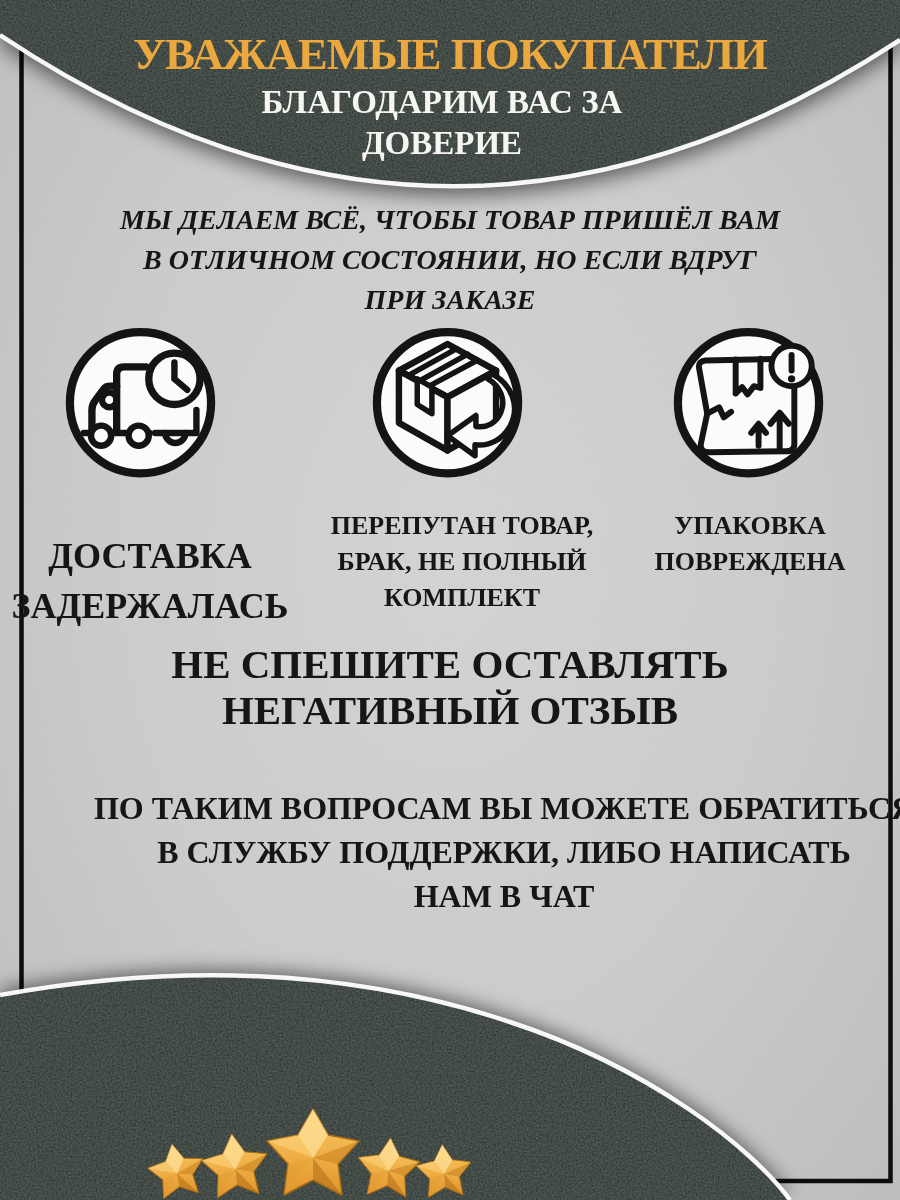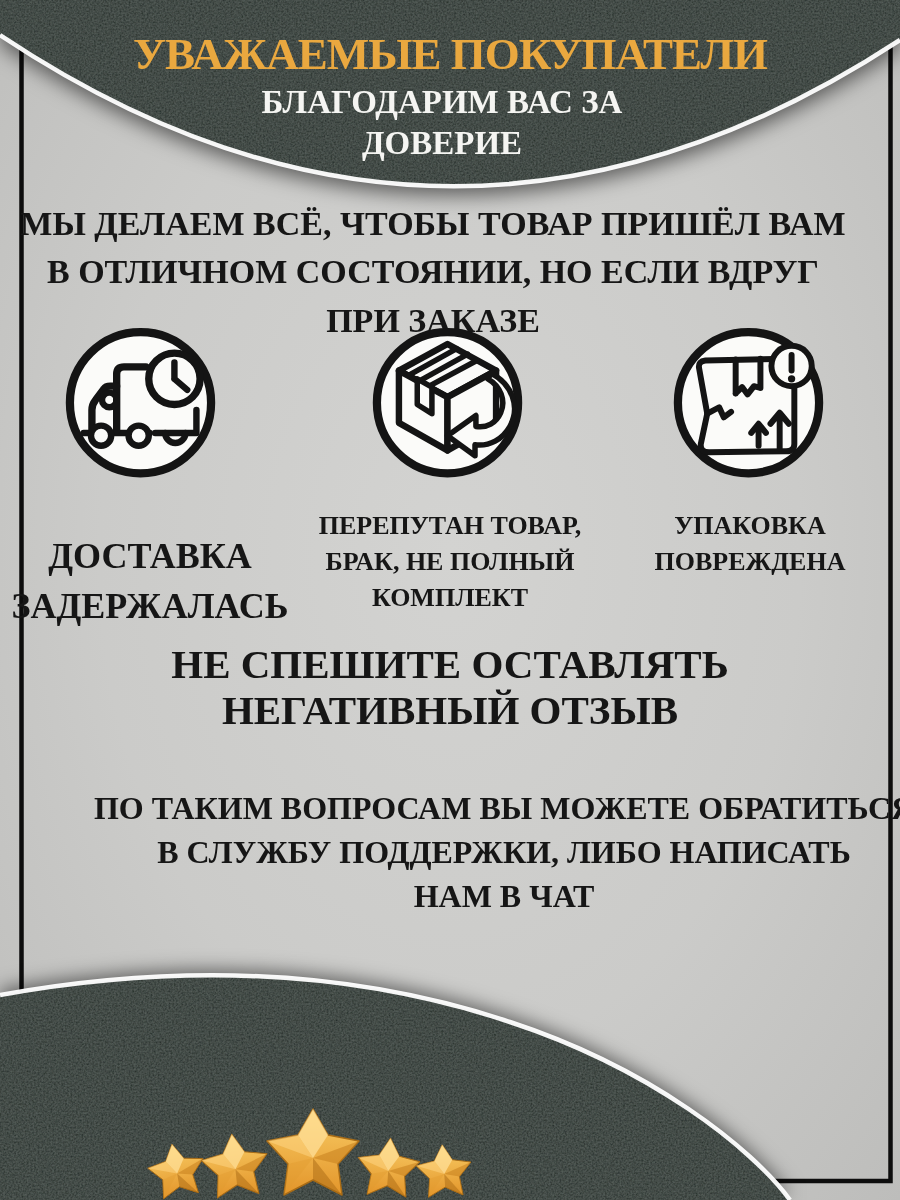--- a/index.html
+++ b/index.html
@@ -45,21 +45,21 @@
 
     <g style="filter:drop-shadow(0 -6px 9px rgba(0,0,0,0.5))">
       <path d="M0,995 C150,968 330,962 510,1022 C650,1068 752,1148 790,1200 L0,1200 Z" fill="#242b28" filter="url(#grain)"></path>
     </g>
     <path d="M0,995 C150,968 330,962 510,1022 C650,1068 752,1148 790,1200" fill="none" stroke="#ffffff" stroke-width="4.5" opacity="0.95"></path>
   </svg>
 
   <div class="txt dark-txt gold layer" style="left:0;top:28px;width:900px;font-size:45px;letter-spacing:-1px;">УВАЖАЕМЫЕ ПОКУПАТЕЛИ</div>
   <div class="txt dark-txt layer" style="left:0;top:82px;width:884px;font-size:33px;line-height:1.25;">БЛАГОДАРИМ ВАС ЗА<br>ДОВЕРИЕ</div>
 
-  <div class="txt layer" style="left:13px;top:200px;width:840px;font-size:34px;line-height:1.42;">МЫ ДЕЛАЕМ ВСЁ, ЧТОБЫ ТОВАР ПРИШЁЛ ВАМ<br>В ОТЛИЧНОМ СОСТОЯНИИ, НО ЕСЛИ ВДРУГ<br>ПРИ ЗАКАЗЕ</div>
+  <div class="txt layer" style="left:30px;top:200px;width:840px;font-size:28px;line-height:1.42;font-style:italic;">МЫ ДЕЛАЕМ ВСЁ, ЧТОБЫ ТОВАР ПРИШЁЛ ВАМ<br>В ОТЛИЧНОМ СОСТОЯНИИ, НО ЕСЛИ ВДРУГ<br>ПРИ ЗАКАЗЕ</div>
 
   <svg class="icon-circle layer" style="left:58px;top:322px;" viewBox="0 0 180 180">
     <circle cx="90" cy="88" r="77" fill="#fbfbf9" stroke="#141414" stroke-width="9"></circle>
     <g fill="none" stroke="#141414" stroke-width="7" stroke-linecap="round" stroke-linejoin="round">
       <path d="M28,121 H100"></path>
       <path d="M64,118 V57 Q64,49 72,49 H96" stroke-width="8"></path>
       <path d="M37,118 V96 Q37,90 41,85 L50,73 Q52,70 57,70 H64" stroke-width="8"></path>
       <circle cx="56" cy="85" r="8"></circle>
       <path d="M106,121 H151 V96"></path>
       <path d="M117,121 a11,11 0 0 0 22,0"></path>
@@ -90,21 +90,21 @@
       <path d="M76,41 V78 M103,40 V72 M76,78 L83,71 L89,79 L96,70 L103,72"></path>
       <path d="M101,135 V113 M93,121 L101,111 L109,121"></path>
       <path d="M124,138 V101 M114,111 L124,99 L134,111"></path>
       <circle cx="137" cy="48" r="22" fill="#fbfbf9"></circle>
       <path d="M137,36 V53"></path>
       <circle cx="137" cy="62" r="4" fill="#141414" stroke="none"></circle>
     </g>
   </svg>
 
   <div class="txt layer" style="left:10px;top:532px;width:280px;font-size:36px;line-height:1.38;">ДОСТАВКА<br>ЗАДЕРЖАЛАСЬ</div>
-  <div class="txt layer" style="left:300px;top:508px;width:300px;font-size:26px;line-height:1.38;">ПЕРЕПУТАН ТОВАР,<br>БРАК, НЕ ПОЛНЫЙ<br>КОМПЛЕКТ</div>
+  <div class="txt layer" style="left:312px;top:508px;width:300px;font-size:26px;line-height:1.38;">ПЕРЕПУТАН ТОВАР,<br>БРАК, НЕ ПОЛНЫЙ<br>КОМПЛЕКТ</div>
   <div class="txt layer" style="left:610px;top:508px;width:280px;font-size:26px;line-height:1.38;font-family:Liberation Serif, serif;">УПАКОВКА<br>ПОВРЕЖДЕНА</div>
 
   <div class="txt layer" style="left:30px;top:642px;width:840px;font-size:41px;line-height:1.12;">НЕ СПЕШИТЕ ОСТАВЛЯТЬ<br>НЕГАТИВНЫЙ ОТЗЫВ</div>
 
   <div class="txt layer" style="left:36px;top:786px;width:860px;font-size:32px;line-height:1.38;margin-left:38px;">ПО ТАКИМ ВОПРОСАМ ВЫ МОЖЕТЕ ОБРАТИТЬСЯ<br>В СЛУЖБУ ПОДДЕРЖКИ, ЛИБО НАПИСАТЬ<br>НАМ В ЧАТ</div>
 
 
   <div id="rating-stars" class="abs layer" style="left:30px;top:1106px;width:560px;height:92px;">
       <svg viewBox="0 0 100 92" width="61" height="56" style="transform: rotate(-10deg);">
         <use href="#star-shape"></use>

